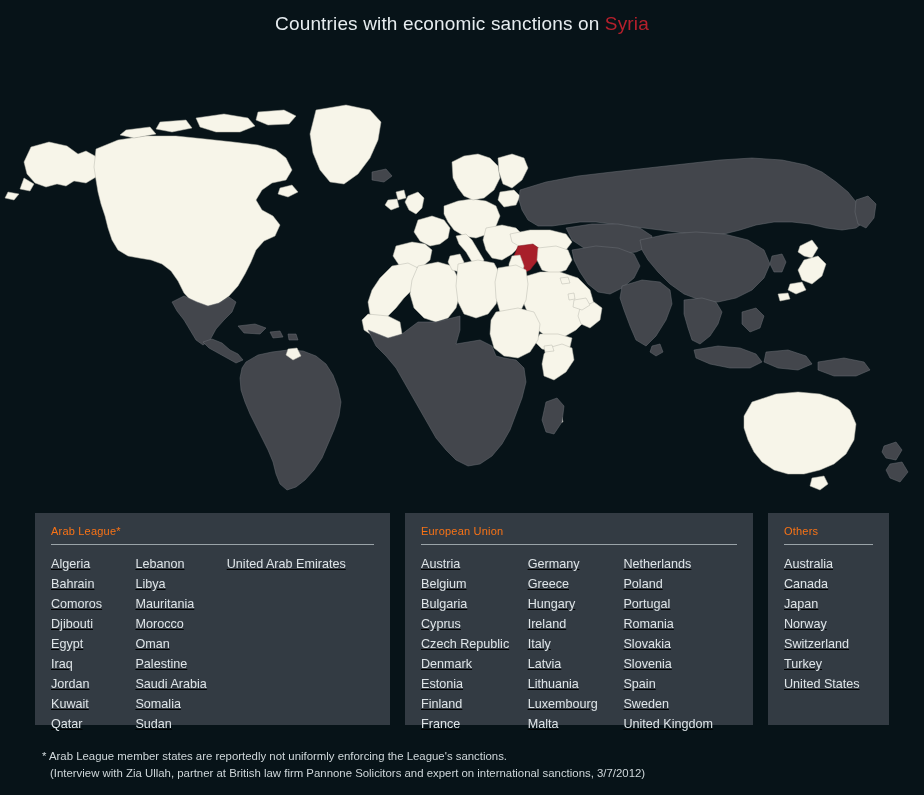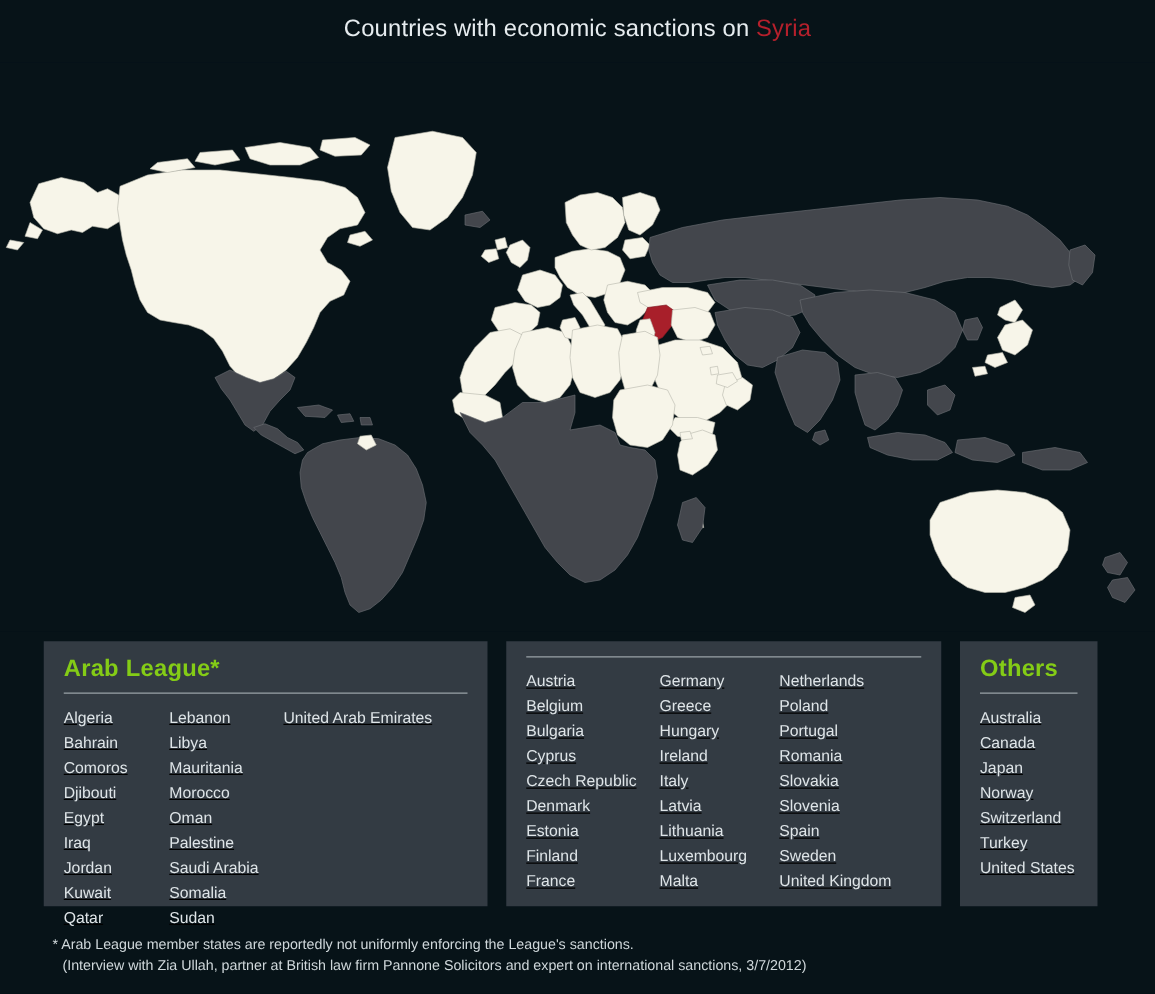--- a/index.html
+++ b/index.html
@@ -29,24 +29,24 @@
   .map-svg { display: block; width: 924px; height: 455px; }
 
   
   .panels { position: absolute; top: 513px; left: 0; width: 924px; height: 222px; }
   .panel {
     position: absolute; top: 0; background: #333b43; height: 212px;
     padding: 12px 16px 0 16px;
   }
   .panel-arab { left: 35px; width: 355px; }
   .panel-eu   { left: 405px; width: 348px; }
-  .panel-oth  { left: 768px; width: 110px; }
+  .panel-oth  { left: 768px; width: 121px; }
 
   .panel-heading {
-    font-size: 19px; color: #84cc16; font-weight: bold;
+    font-size: 11px; color: #f97316; font-weight: normal;
     letter-spacing: .2px; padding-bottom: 7px; margin-bottom: 0;
   }
   .panel-rule {
     height: 1px; background: #9aa3a8; width: 100%; margin-bottom: 9px;
   }
   .panel-cols { display: flex; }
   .panel-col { display: flex; flex-direction: column; text-decoration: underline; }
   .panel-arab .panel-col { width: 86px; }
   .panel-arab .panel-col:nth-child(2) { width: 93px; }
   .panel-arab .panel-col:nth-child(3) { width: 150px; }
@@ -249,20 +249,21 @@
           <span class="country">Somalia</span>
           <span class="country">Sudan</span>
         </div>
         <div class="panel-col">
           <span class="country">United Arab Emirates</span>
         </div>
       </div>
     </div>
 
     <div class="panel panel-eu">
+      <div class="panel-heading">European Union</div>
       <div class="panel-rule"></div>
       <div class="panel-cols">
         <div class="panel-col">
           <span class="country">Austria</span>
           <span class="country">Belgium</span>
           <span class="country">Bulgaria</span>
           <span class="country">Cyprus</span>
           <span class="country">Czech Republic</span>
           <span class="country">Denmark</span>
           <span class="country">Estonia</span>

